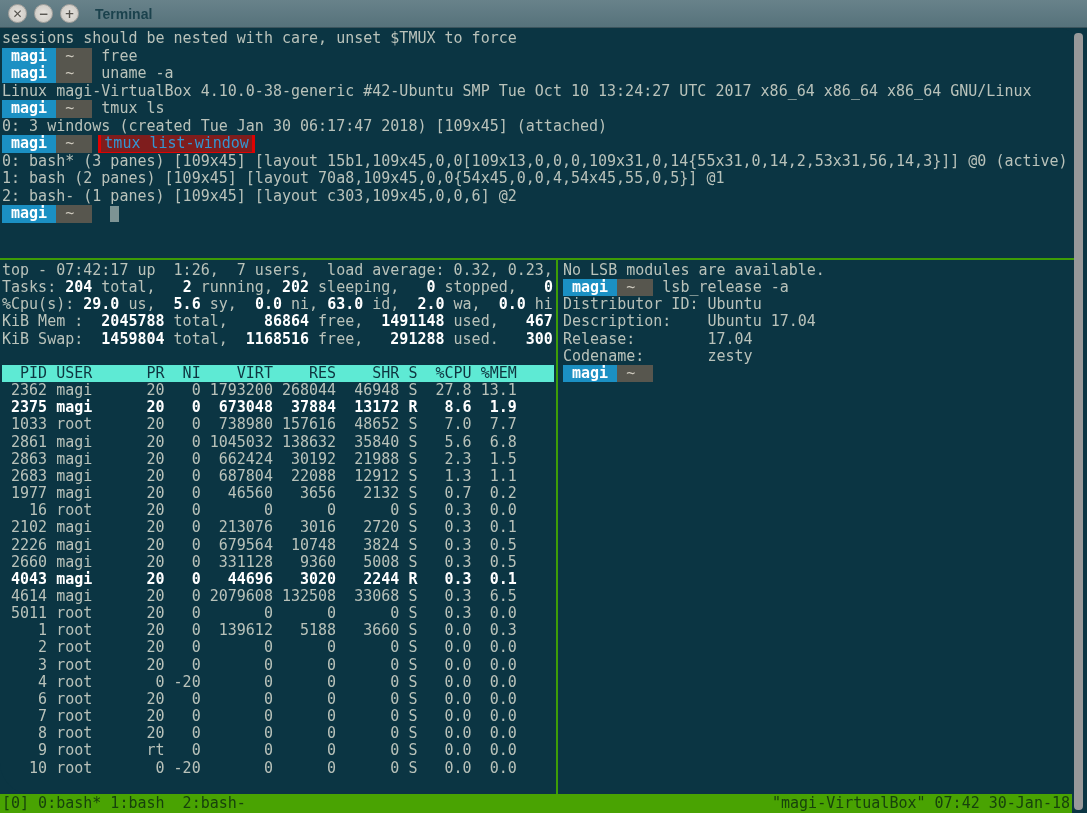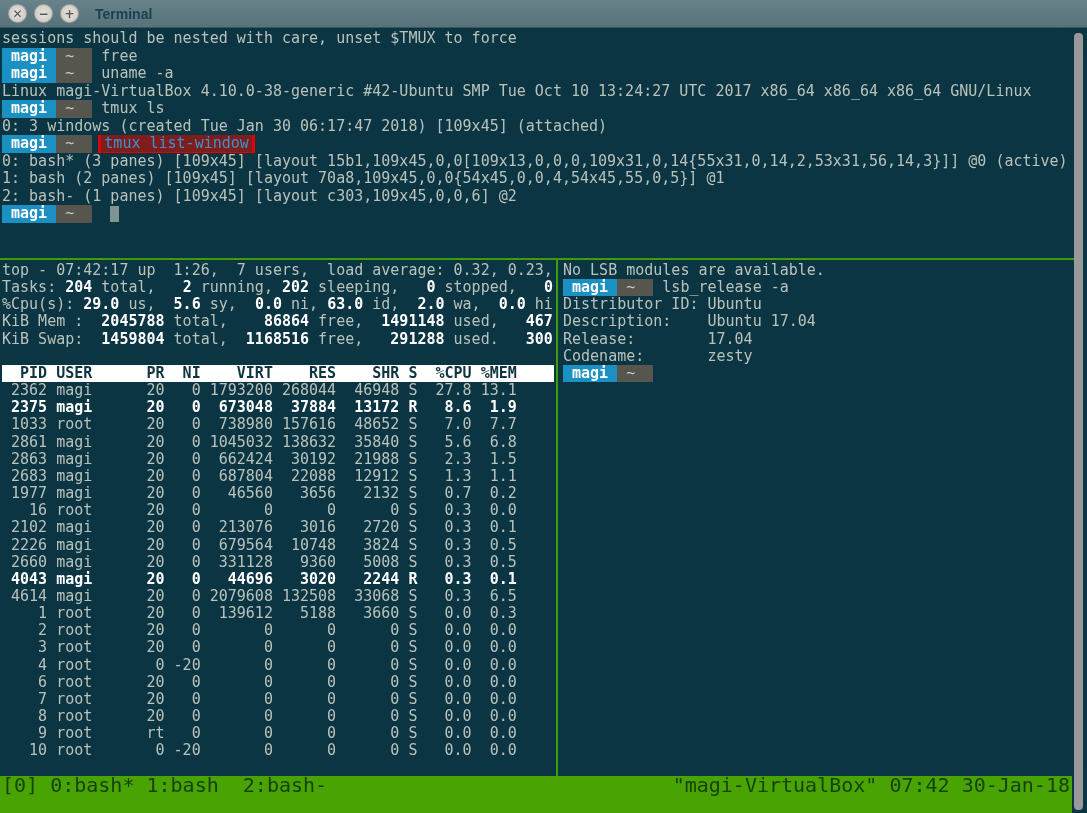--- a/index.html
+++ b/index.html
@@ -31,43 +31,43 @@
   .pane-left  { left:2px;   top:234px; width:552px; bottom:1px; }
   .pane-right { left:563px; top:234px; right:13px;  bottom:0; }
   .divider-h { position:absolute; left:0; right:13px; top:230px; height:2px; background:#3d9d07; }
   .divider-v { position:absolute; left:556px; top:232px; bottom:0; width:2px; background:#3d9d07; }
   .line {
     white-space:pre; overflow:hidden; font-size:15px; color:#b9c2ba;
   }
   .pane-top  .line { height:17.55px; line-height:17.55px; }
   .pane-left .line, .pane-right .line { height:17.16px; line-height:17.16px; }
   .line .b, .line.b { font-weight:bold; color:#ffffff; }
-  .line.hdr { background:#ffffff; color:#0e3540;font-weight:bold; }
+  .line.hdr { background:#5eead4; color:#0e3540; }
   .chip { display:inline-block; }
   .chip-user { background:#1b90c3; color:#ffffff; font-weight:bold; }
   .chip-cwd  { background:#57564e; color:#cdc9bd; }
   .cmd.hl {
     background:#7f1d1d; color:#3396d1; padding:0 3px;
     outline:3px solid #de0202; outline-offset:0;
   }
   .cursor-block {
     display:inline-block; width:9px; height:16px; margin-left:9px;
     background:#7d9394; vertical-align:text-bottom;
   }
   
   .scrollbar {
     position:absolute; right:4px; top:33px; bottom:3px; width:9px;
     background:#98999a; border-radius:4px; z-index:6;
   }
   
   .statusbar {
-    position:absolute; left:0; right:15px; bottom:0; height:37px;
+    position:absolute; left:0; right:15px; bottom:0; height:19px;
     background:#49a302; color:#17420c;
     display:flex; justify-content:space-between;
-    font-size:20px; line-height:19px; white-space:pre; padding:0 2px;
+    font-size:15px; line-height:19px; white-space:pre; padding:0 2px;
     overflow:hidden;
   }
 </style>
 </head>
 <body>
 
 <div class="window">
 
   <div class="titlebar">
     <div class="tb-buttons">
@@ -114,20 +114,21 @@
         <div class="line"> 2861 magi      20   0 1045032 138632  35840 S   5.6  6.8</div>
         <div class="line"> 2863 magi      20   0  662424  30192  21988 S   2.3  1.5</div>
         <div class="line"> 2683 magi      20   0  687804  22088  12912 S   1.3  1.1</div>
         <div class="line"> 1977 magi      20   0   46560   3656   2132 S   0.7  0.2</div>
         <div class="line">   16 root      20   0       0      0      0 S   0.3  0.0</div>
         <div class="line"> 2102 magi      20   0  213076   3016   2720 S   0.3  0.1</div>
         <div class="line"> 2226 magi      20   0  679564  10748   3824 S   0.3  0.5</div>
         <div class="line"> 2660 magi      20   0  331128   9360   5008 S   0.3  0.5</div>
         <div class="line b"> 4043 magi      20   0   44696   3020   2244 R   0.3  0.1</div>
         <div class="line"> 4614 magi      20   0 2079608 132508  33068 S   0.3  6.5</div>
+        <div class="line"> 5011 root      20   0       0      0      0 S   0.3  0.0</div>
         <div class="line">    1 root      20   0  139612   5188   3660 S   0.0  0.3</div>
         <div class="line">    2 root      20   0       0      0      0 S   0.0  0.0</div>
         <div class="line">    3 root      20   0       0      0      0 S   0.0  0.0</div>
         <div class="line">    4 root       0 -20       0      0      0 S   0.0  0.0</div>
         <div class="line">    6 root      20   0       0      0      0 S   0.0  0.0</div>
         <div class="line">    7 root      20   0       0      0      0 S   0.0  0.0</div>
         <div class="line">    8 root      20   0       0      0      0 S   0.0  0.0</div>
         <div class="line">    9 root      rt   0       0      0      0 S   0.0  0.0</div>
         <div class="line">   10 root       0 -20       0      0      0 S   0.0  0.0</div>
       </div>

